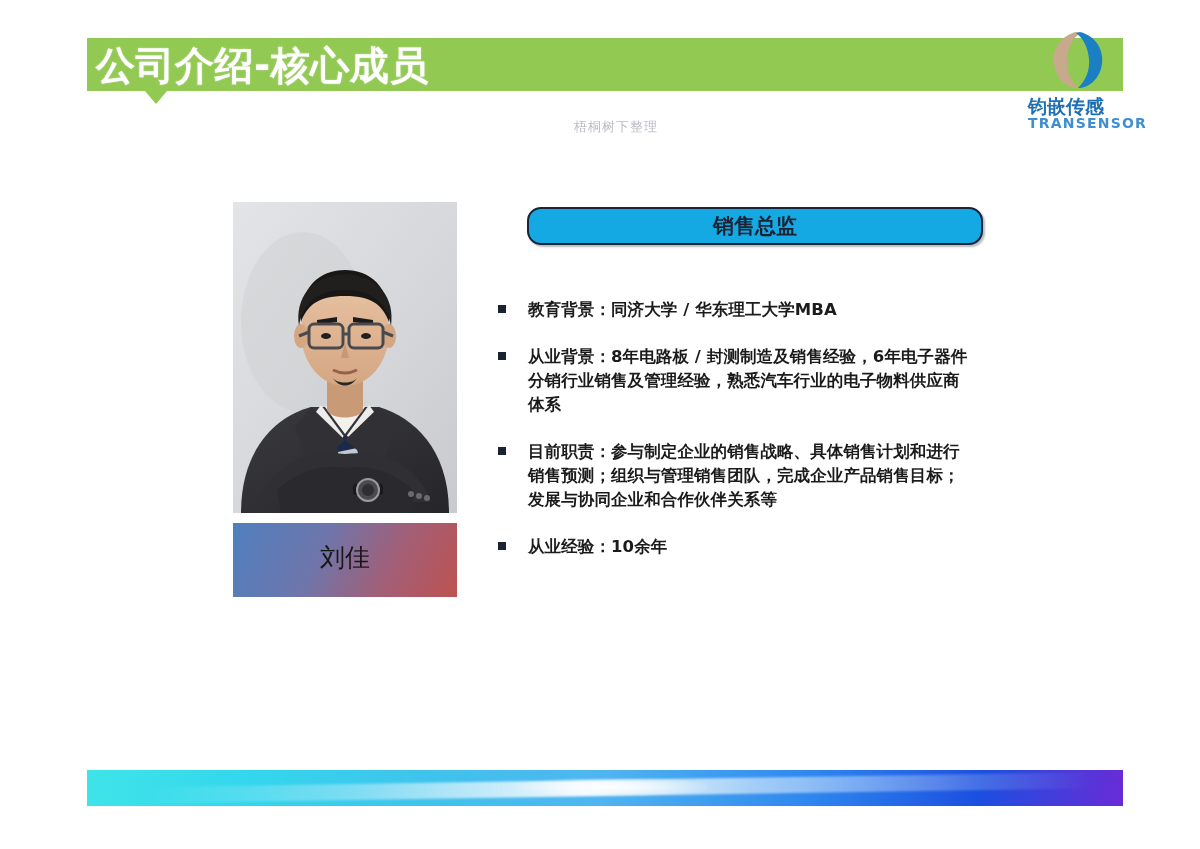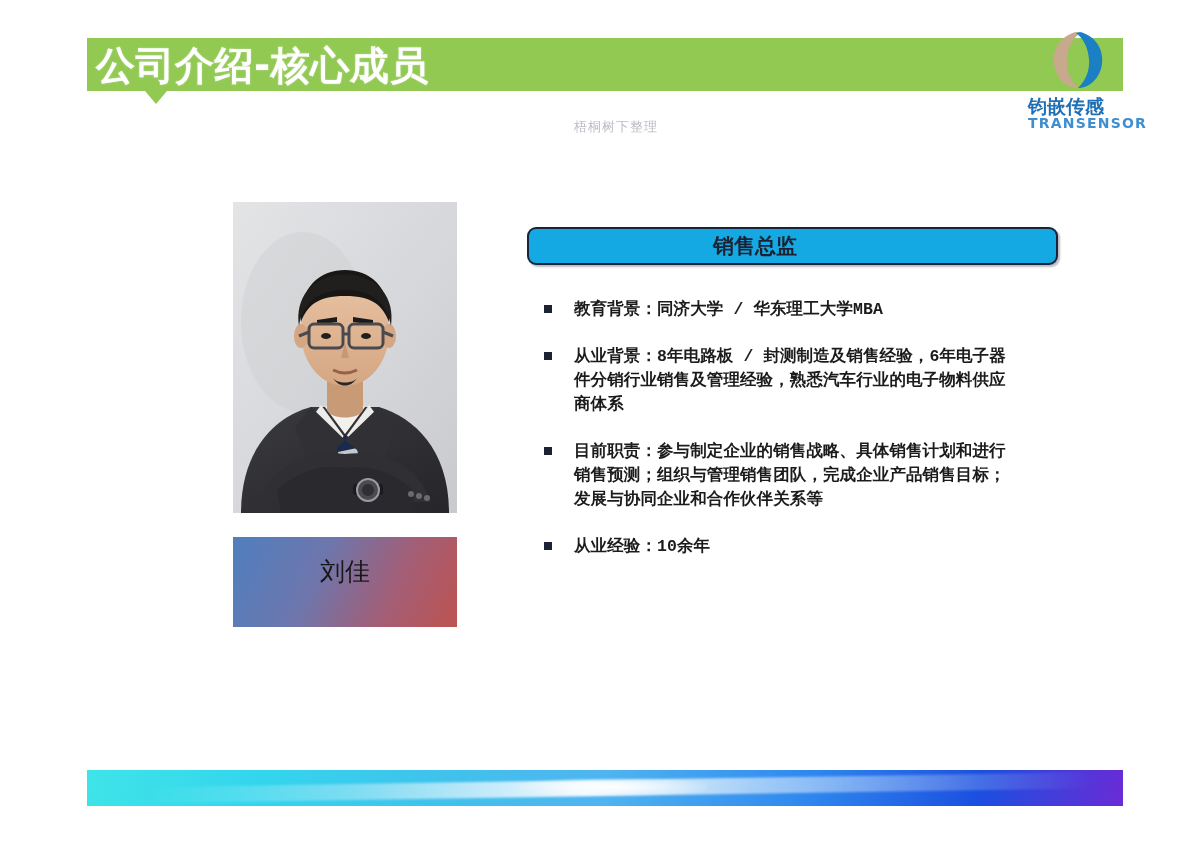--- a/index.html
+++ b/index.html
@@ -129,23 +129,23 @@
     width: 224px;
     height: 311px;
     overflow: hidden;
     background: #d9dade;
   }
   .photo svg { display: block; }
 
   .name-band {
     position: absolute;
     left: 0;
-    top: 335px;
+    top: 321px;
     width: 224px;
-    height: 90px;
+    height: 74px;
     background: linear-gradient(115deg, #4F7FBE 0%, #6E76AC 38%, #A35E76 70%, #BD5350 100%);
     text-decoration: underline;
   }
   .name-text {
     position: absolute;
     left: 0;
     top: 0;
     width: 224px;
     height: 70px;
     line-height: 70px;
@@ -153,49 +153,47 @@
     font-size: 25px;
     color: #171717;
     white-space: nowrap;
   }
 
   
   .role-box {
     position: absolute;
     left: 527px;
     top: 207px;
-    width: 531px;
+    width: 456px;
     height: 38px;
     background: #14A9E2;
     border: 2px solid #1A2338;
-    border-radius: 9px;
+    border-radius: 14px;
     box-sizing: border-box;
     box-shadow: 2px 2px 2px rgba(40,40,60,0.32);
-    margin-top: 20px;
   }
   .role-text {
     position: absolute;
     left: 0; top: 0;
     width: 452px;
     height: 34px;
     line-height: 34px;
     text-align: center;
     font-size: 21px;
     font-weight: bold;
     color: #1B2233;
     white-space: nowrap;
   }
 
   
   .bullets {
     position: absolute;
-    left: 544px;
+    left: 498px;
     top: 298px;
     width: 470px;
-    font-family: Liberation Mono, monospace;
   }
   .bullet-row {
     position: relative;
     padding-left: 30px;
     margin-bottom: 23px;
   }
   .bullet-marker {
     position: absolute;
     left: 0px;
     top: 7px;

